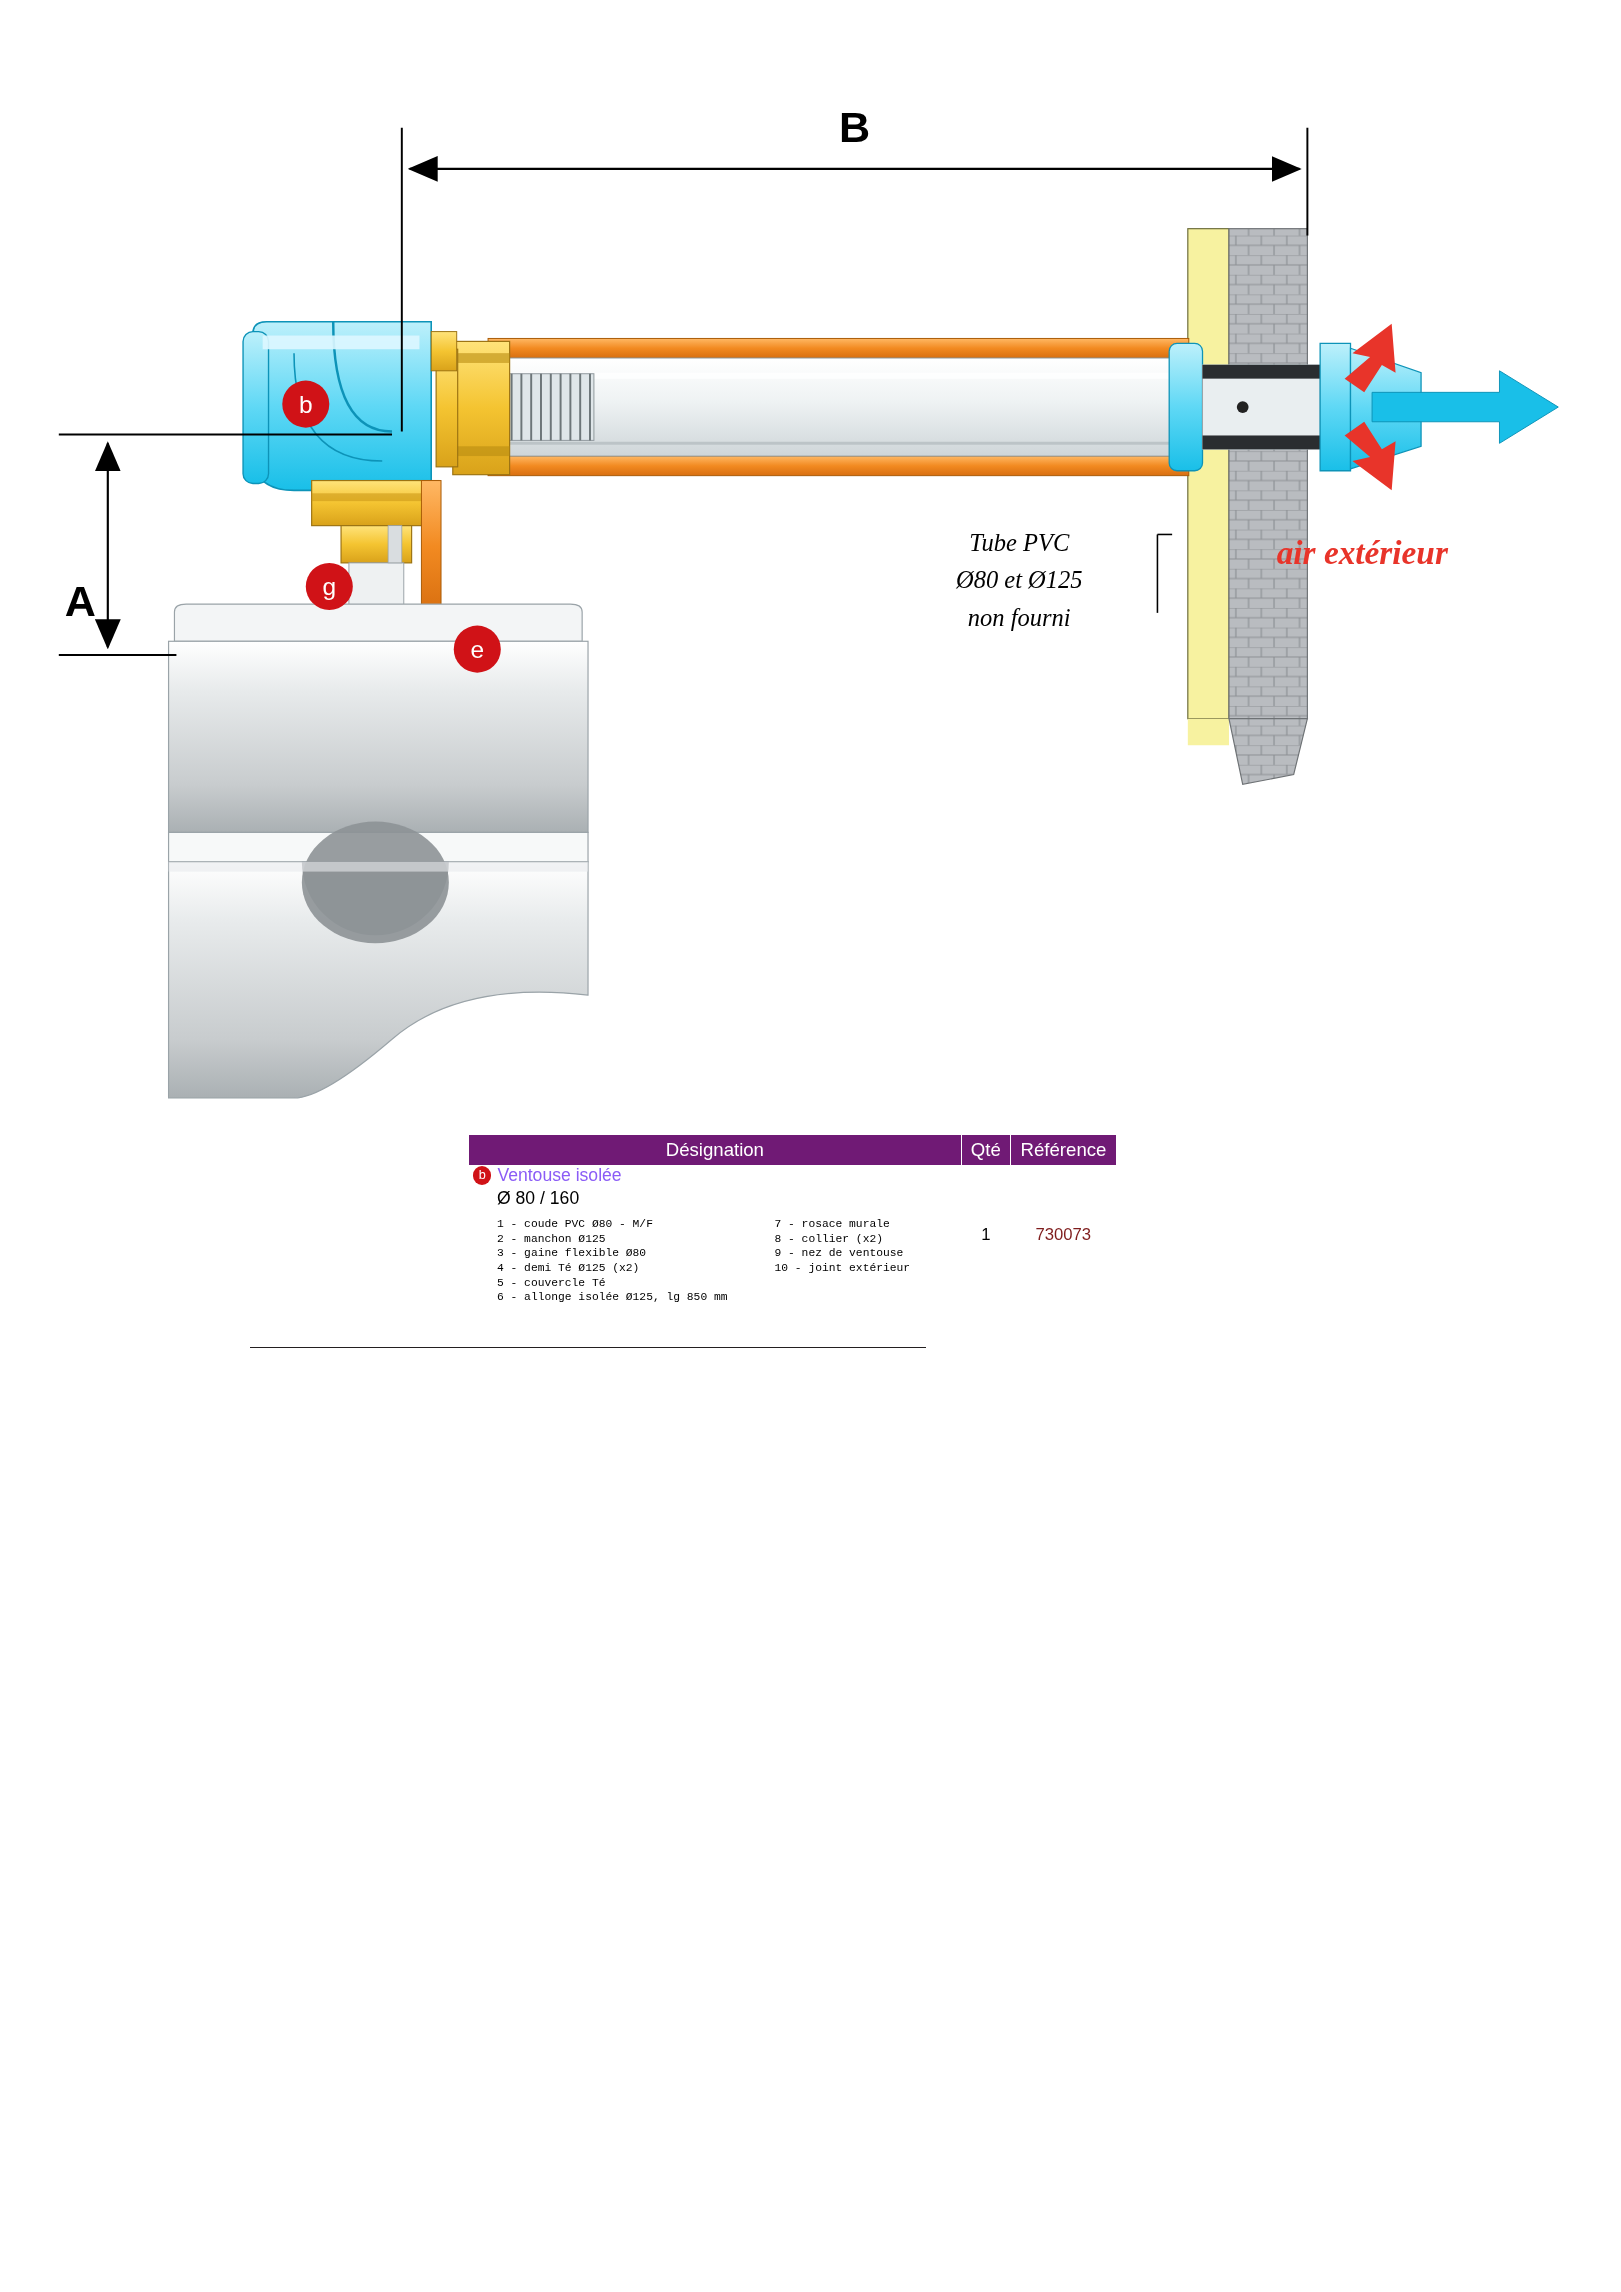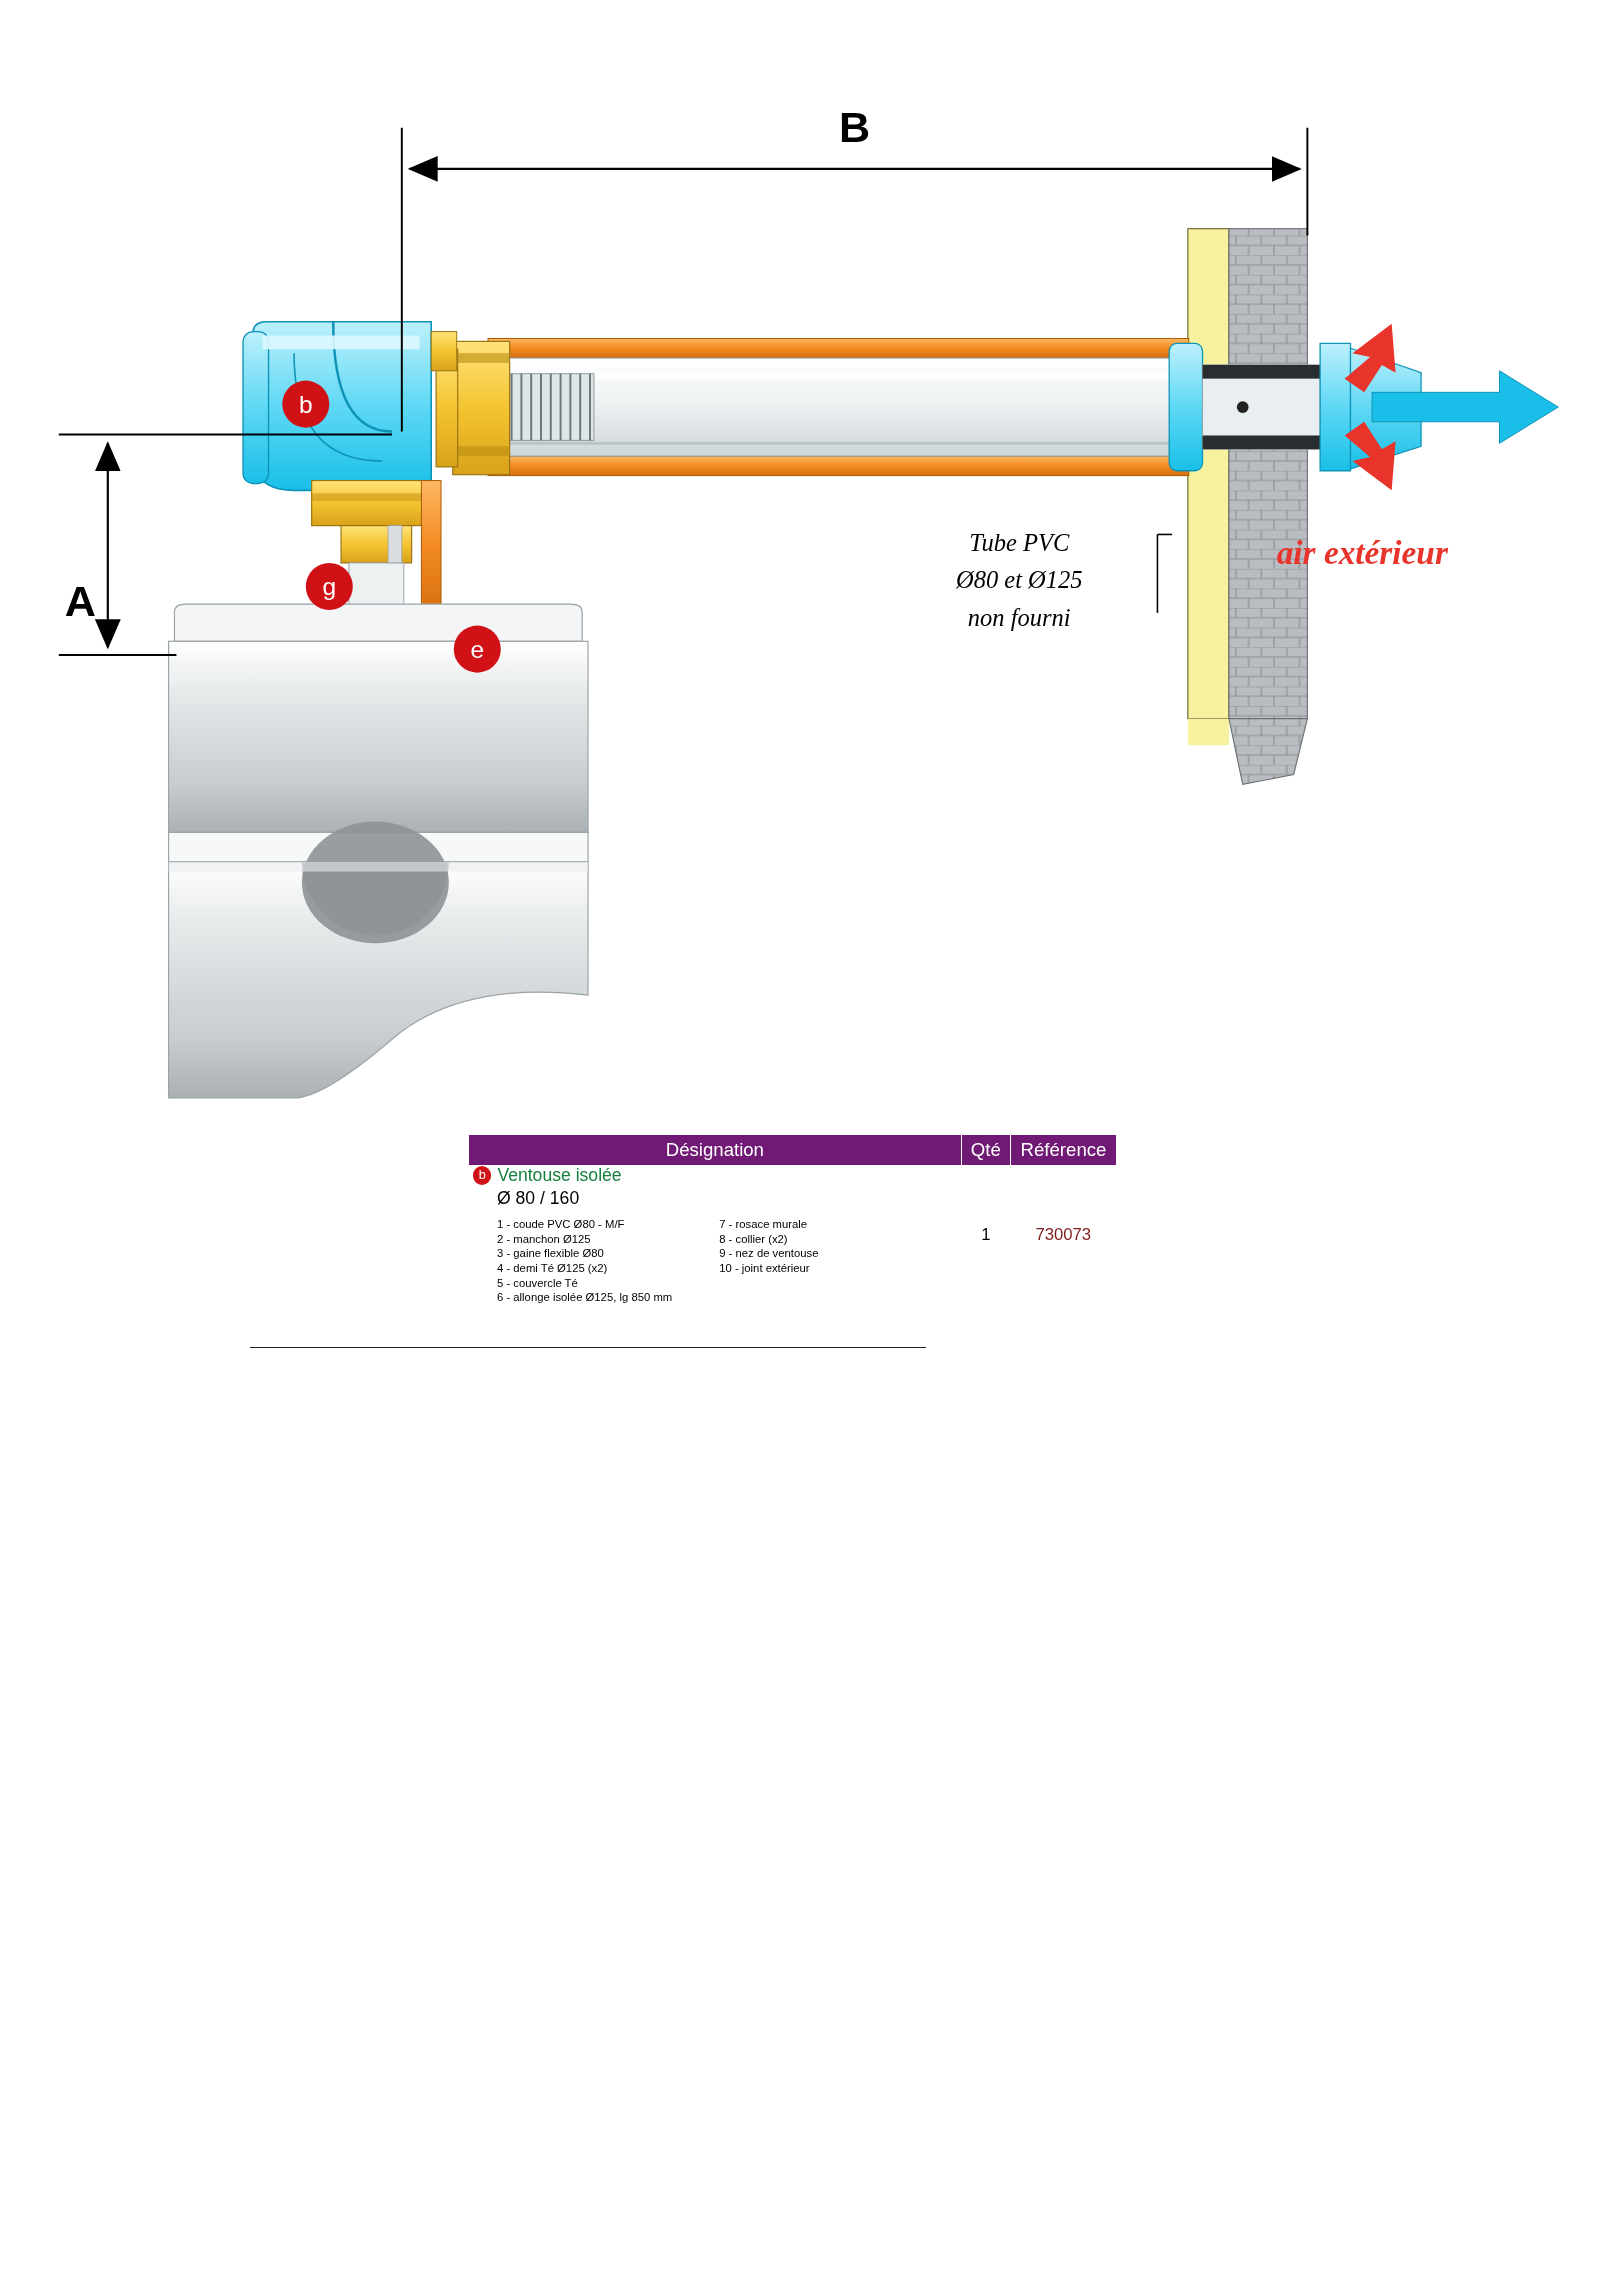--- a/index.html
+++ b/index.html
@@ -100,33 +100,34 @@
     background: #d01217;
     color: #ffffff;
     font-size: 12.7px;
     line-height: 18.6px;
     text-align: center;
     display: inline-block;
     font-family: "Liberation Sans", sans-serif;
   }
   .title-main {
     font-size: 17.6px;
-    color: #15803d;
+    color: #8b5cf6;
   }
   .title-sub {
     font-size: 17.6px;
     color: #000000;
     margin-left: 28px;
     margin-top: 2px;
   }
   .sub-cols {
     display: flex;
     margin-left: 28px;
     margin-top: 7.8px;
     gap: 47px;
+    font-family: Liberation Mono, monospace;
   }
   .sub-col ul {
     list-style: none;
     margin: 0;
     padding: 0;
   }
   .sub-col li {
     font-size: 11.3px;
     line-height: 14.7px;
     color: #000000;

